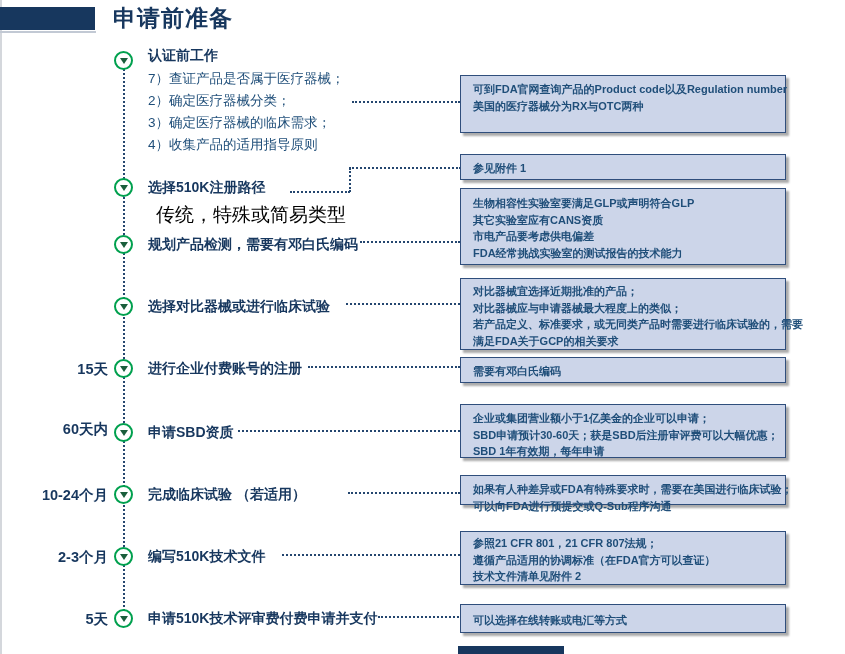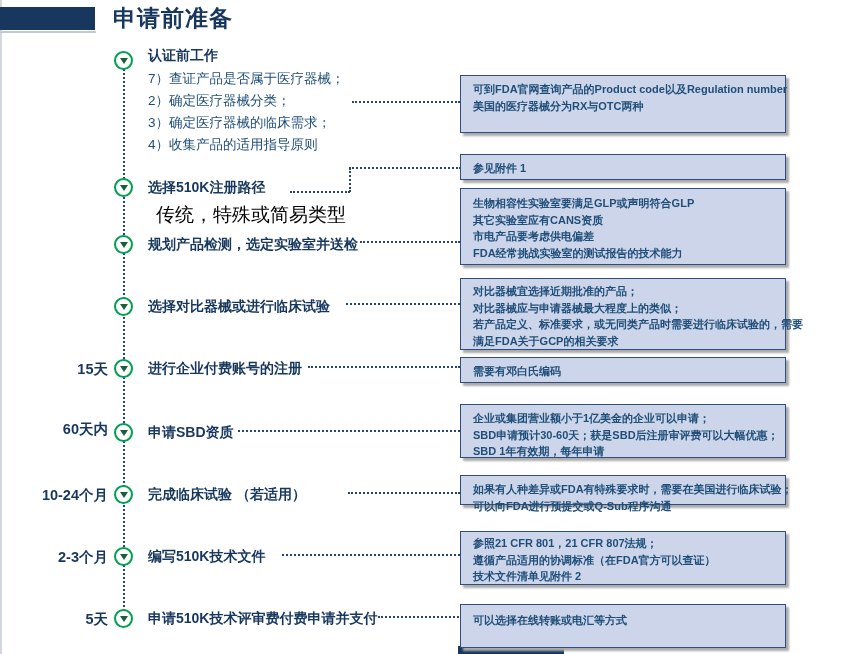--- a/index.html
+++ b/index.html
@@ -89,21 +89,21 @@
   <div class="duration" style="top:610px;">5天</div>
 
   <div class="step-title" style="top:47px;">认证前工作</div>
   <div class="step-line" style="top:70px;">7）查证产品是否属于医疗器械；</div>
   <div class="step-line" style="top:92px;">2）确定医疗器械分类；</div>
   <div class="step-line" style="top:114px;">3）确定医疗器械的临床需求；</div>
   <div class="step-line" style="top:136px;">4）收集产品的适用指导原则</div>
 
   <div class="step-title" style="top:179px;">选择510K注册路径</div>
   <div class="step-sub" style="top:202px;">传统，特殊或简易类型</div>
-  <div class="step-title" style="top:236px;">规划产品检测，选定实验室并送检</div>
+  <div class="step-title" style="top:236px;">规划产品检测，需要有邓白氏编码</div>
   <div class="step-title" style="top:298px;">选择对比器械或进行临床试验</div>
   <div class="step-title" style="top:360px;">进行企业付费账号的注册</div>
   <div class="step-title" style="top:424px;">申请SBD资质</div>
   <div class="step-title" style="top:486px;">完成临床试验 （若适用）</div>
   <div class="step-title" style="top:548px;">编写510K技术文件</div>
   <div class="step-title" style="top:610px;">申请510K技术评审费付费申请并支付</div>
 
   <div class="note" style="top:75px;height:58px;">
     <div class="nl">可到FDA官网查询产品的Product code以及Regulation number</div>
     <div class="nl">美国的医疗器械分为RX与OTC两种</div>
@@ -133,18 +133,18 @@
   </div>
   <div class="note" style="top:475px;height:30px;">
     <div class="nl">如果有人种差异或FDA有特殊要求时，需要在美国进行临床试验；</div>
     <div class="nl">可以向FDA进行预提交或Q-Sub程序沟通</div>
   </div>
   <div class="note" style="top:531px;height:54px;padding-top:3px;">
     <div class="nl">参照21 CFR 801，21 CFR 807法规；</div>
     <div class="nl">遵循产品适用的协调标准（在FDA官方可以查证）</div>
     <div class="nl">技术文件清单见附件 2</div>
   </div>
-  <div class="note" style="top:604px;height:44px;padding-top:7px;">
+  <div class="note" style="top:604px;height:29px;padding-top:7px;">
     <div class="nl">可以选择在线转账或电汇等方式</div>
   </div>
 
   <div class="footer-bar"></div>
 </div>
 
 </body></html>

